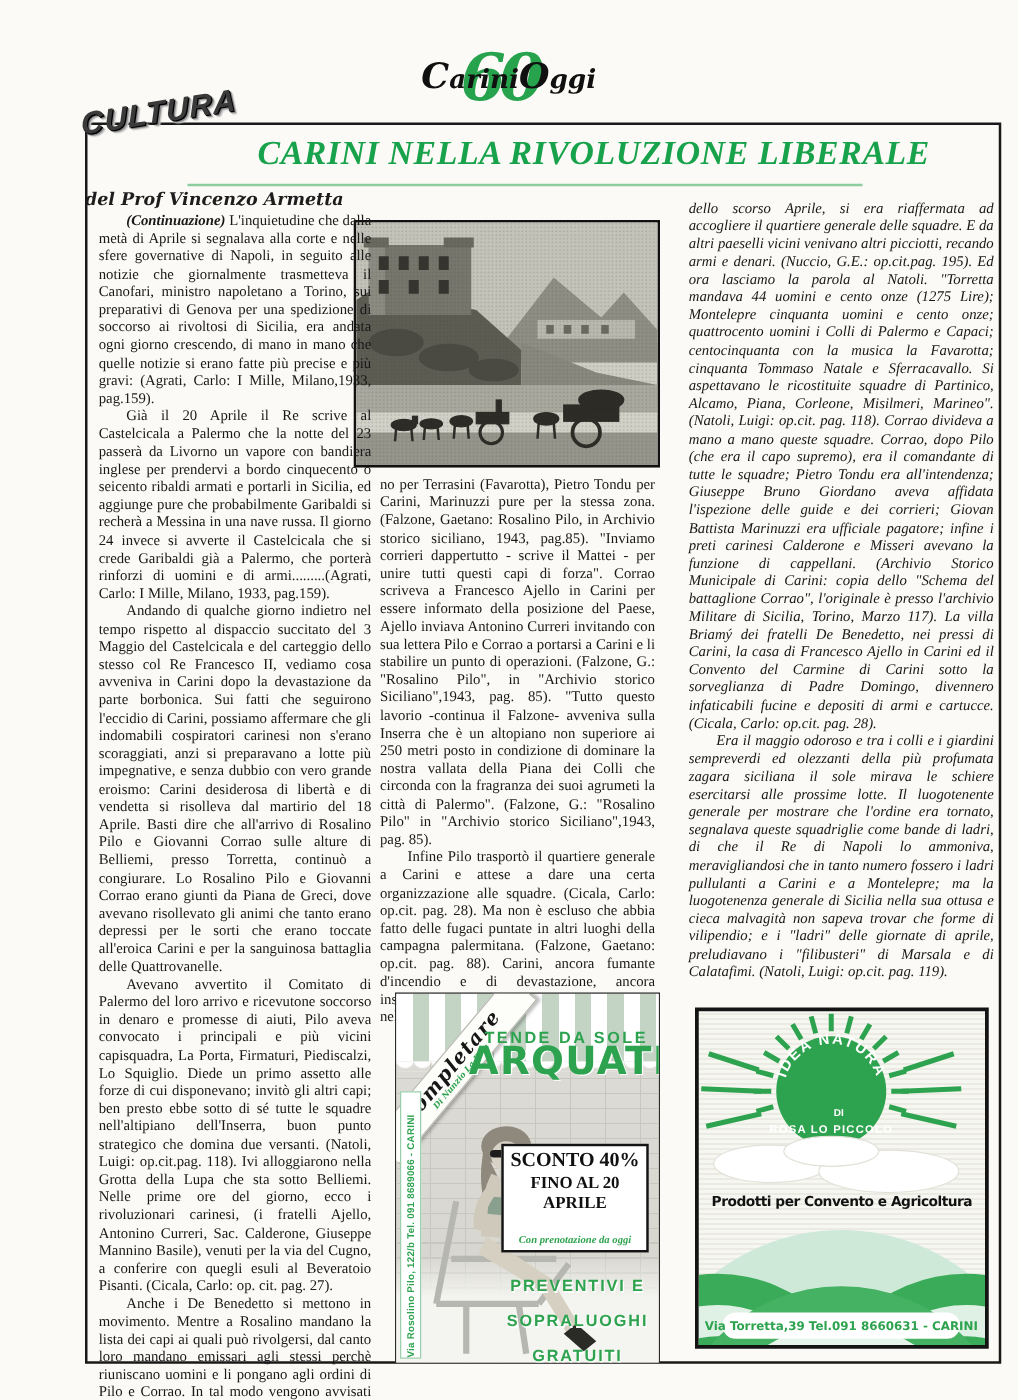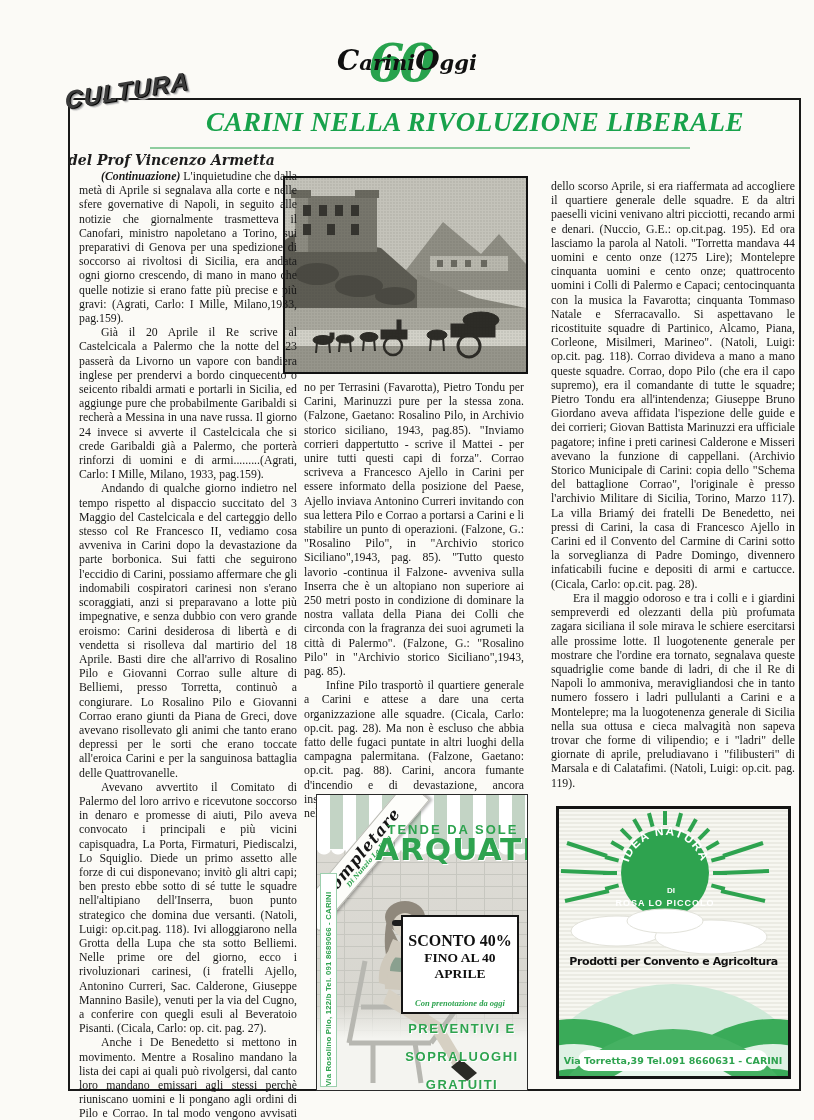--- a/index.html
+++ b/index.html
@@ -50,21 +50,21 @@
     box-sizing:border-box;background:#d2d1c8;}
   .photo svg{display:block;}
 
   
   .col{font-size:11.8px;line-height:14.2px;text-align:justify;color:#181818;}
   .col p{margin:0;text-indent:22px;}
   .col p.noindent{text-indent:0;}
   .lead{font-weight:bold;font-style:italic;}
   .col-left{left:79px;top:169px;width:218px;}
   .col-center{left:304px;top:380px;width:220px;}
-  .col-right{left:551px;top:179px;width:244px;}
+  .col-right{left:551px;top:159px;width:244px;font-style:italic;}
 
   
   .ad-arquati{
     left:316px;top:794px;width:212px;height:297px;border:1px solid #2b2b2b;
     box-sizing:border-box;background:#dddcd6;overflow:hidden;
   }
   .brickbg{position:absolute;inset:0;
     background:
       repeating-linear-gradient(0deg,rgba(0,0,0,0) 0 11px,#c7c7c0 11px 12px),
       repeating-linear-gradient(90deg,rgba(0,0,0,0) 0 27px,#c7c7c0 27px 28px),
@@ -89,21 +89,21 @@
   .arq-kicker{position:absolute;left:62px;top:27px;width:148px;text-align:center;
     font-family:"Liberation Sans",sans-serif;font-weight:700;font-size:13px;
     letter-spacing:2px;color:#2ea34f;}
   .arq-brand{position:absolute;left:58px;top:36px;width:152px;text-align:center;
     font-family:"DejaVu Sans",sans-serif;font-weight:800;font-size:31px;
     letter-spacing:1px;color:#2ea34f;text-shadow:1px 1px 0 #ffffff;}
   .arq-cert{position:absolute;left:70px;top:76px;width:138px;text-align:center;
     font-family:"Liberation Sans",sans-serif;font-weight:700;font-size:10px;
     letter-spacing:1.5px;color:#2ea34f;line-height:13px;}
   .arq-box{position:absolute;left:84px;top:120px;width:118px;border:2px solid #141414;
-    background:#ffffff;text-align:center;padding:15px 2px 4px;box-sizing:border-box;}
+    background:#ffffff;text-align:center;padding:3px 2px 4px;box-sizing:border-box;}
   .arq-box .d1{font-family:"Liberation Serif",serif;font-weight:700;font-size:16px;color:#101010;}
   .arq-box .d2{font-family:"Liberation Serif",serif;font-weight:700;font-size:13.5px;color:#101010;}
   .arq-box .d3{font-family:"Liberation Serif",serif;font-style:italic;font-weight:700;
     font-size:8.5px;color:#2ea34f;margin-top:16px;}
   .arq-services{position:absolute;left:80px;top:220px;width:130px;text-align:center;
     font-family:"Liberation Sans",sans-serif;font-weight:700;font-size:13px;
     letter-spacing:1.5px;color:#2ea34f;line-height:28px;text-shadow:1px 1px 0 #fff;}
   .arq-strip{position:absolute;left:3px;top:78px;width:17px;height:214px;
     background:#ffffff;border:1px solid #9ccfae;box-sizing:border-box;overflow:hidden;}
   .arq-strip span{
@@ -249,21 +249,21 @@
   <div class="ribbon">
     <div class="ribbon-main">Completare</div>
     <div class="ribbon-sub">Di Nunzio La Fata</div>
   </div>
 
   <div class="arq-kicker">TENDE DA SOLE</div>
   <div class="arq-brand">ARQUATI</div>
 
   <div class="arq-box">
     <div class="d1">SCONTO 40%</div>
-    <div class="d2">FINO AL 40 APRILE</div>
+    <div class="d2">FINO AL 20 APRILE</div>
     <div class="d3">Con prenotazione da oggi</div>
   </div>
 
   <div class="arq-services">
     <div>PREVENTIVI E</div>
     <div>SOPRALUOGHI</div>
     <div>GRATUITI</div>
   </div>
 
   <div class="arq-strip">

